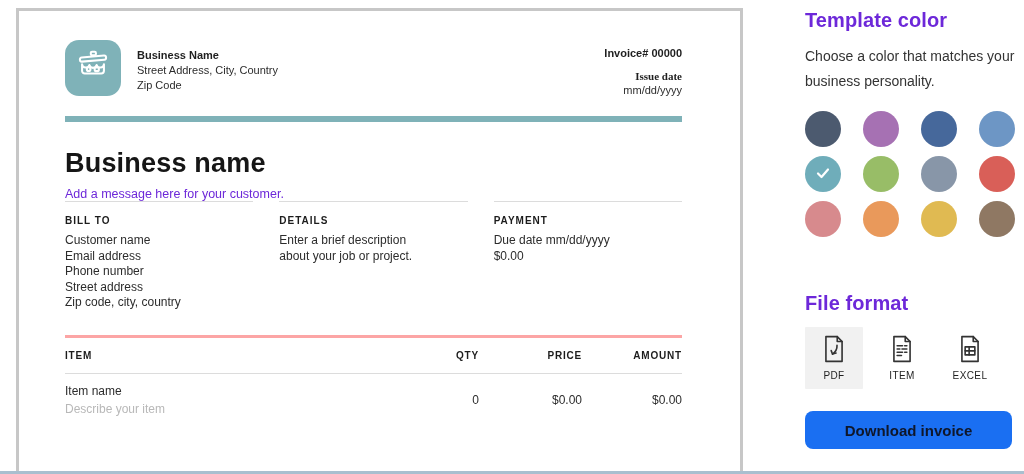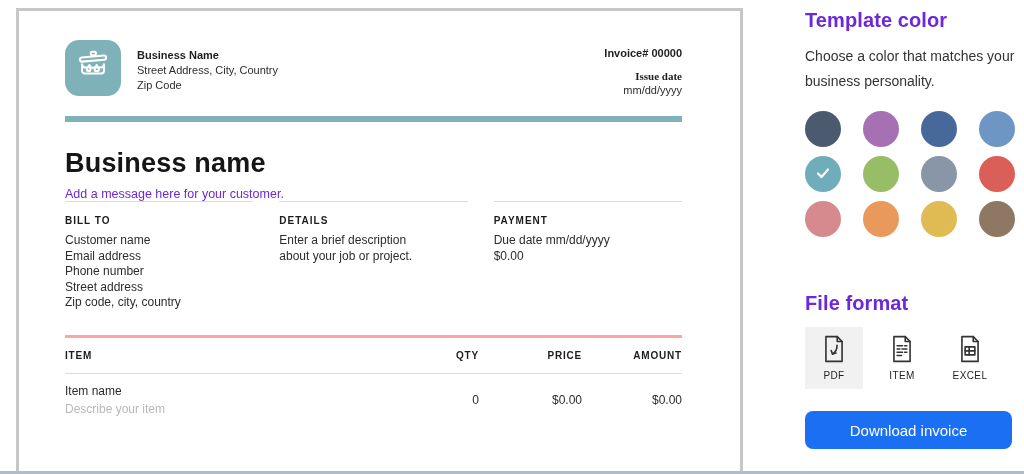--- a/index.html
+++ b/index.html
@@ -52,21 +52,21 @@
     display:flex; align-items:center; justify-content:center; padding:0; }
   .panel .h-format { margin-top:55px; }
   .formats { margin-top:12px; display:flex; gap:10px; }
   .fmt { width:58px; height:62px; border:none; background:transparent; border-radius:1px;
     display:flex; flex-direction:column; align-items:center; justify-content:center;
     gap:5px; cursor:pointer; }
   .fmt.selected { background:#f1f1f1; }
   .fmt span { font-size:10px; letter-spacing:0.4px; color:#1f1f1f;
     font-family:"Liberation Sans", sans-serif; }
   .download { margin-top:22px; width:207px; height:38px; border:none; border-radius:8px;
-    color:#ffffff; font-size:15px; font-weight:400; cursor:pointer;
+    color:#0f172a; font-size:15px; font-weight:700; cursor:pointer;
     font-family:"Liberation Sans", sans-serif; }
 
   .bottom-cut { position:absolute; left:0; bottom:0; width:1024px; height:3px;
     background:#a9bfcf; }
 </style>
 </head>
 <body>
 
 <div class="stage">
 

